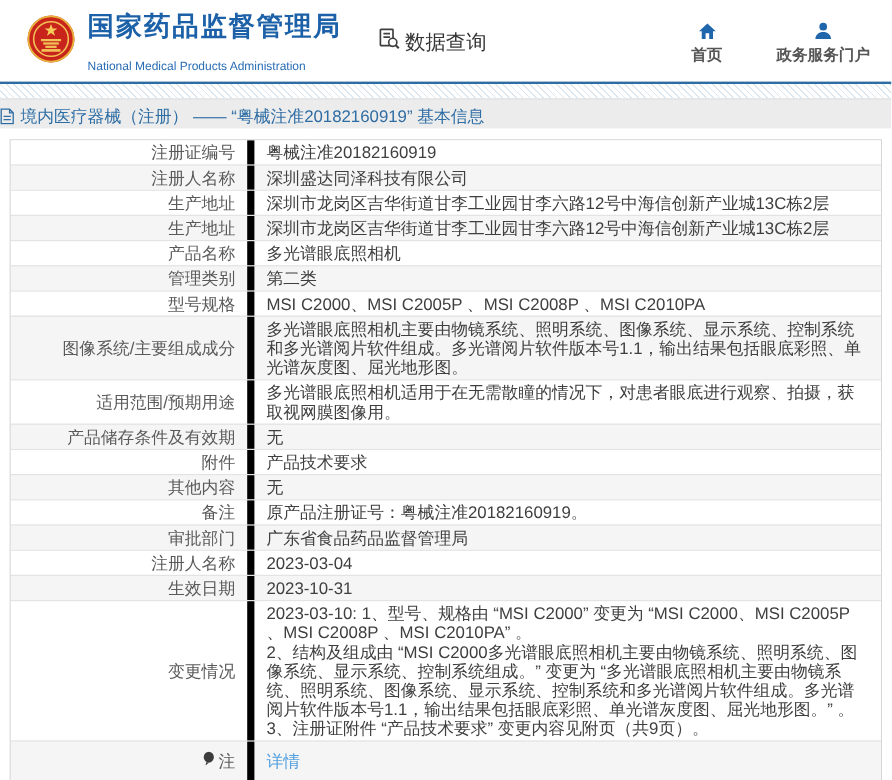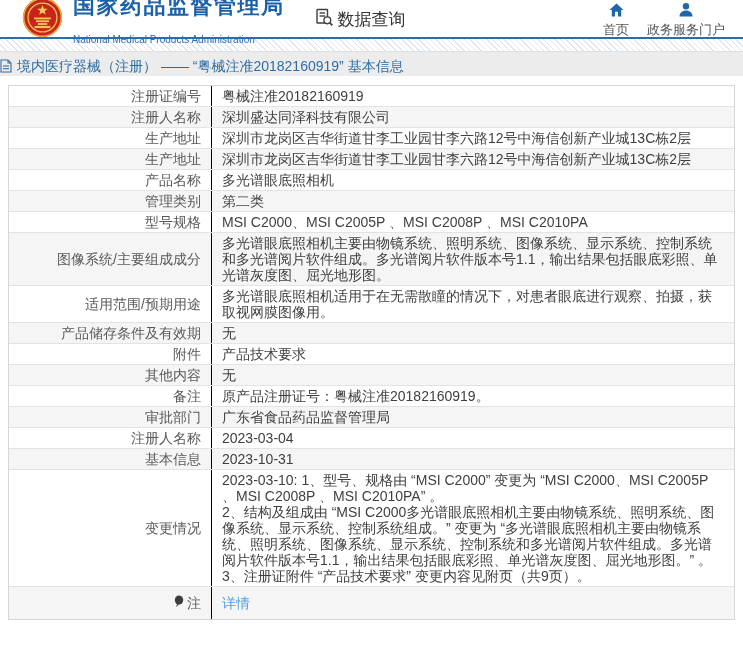--- a/index.html
+++ b/index.html
@@ -1,48 +1,48 @@
 <!DOCTYPE html>
 <html><head>
 <meta charset="utf-8">
 <style>
   * { margin:0; padding:0; box-sizing:border-box; }
   html,body { background:#fff; }
   body { width:743px; height:650px; font-family:"Liberation Sans","DejaVu Sans",sans-serif; }
   .page { position:relative; width:743px; height:650px; background:#fff; overflow:hidden; }
 
   
-  .site-header { height:37px; display:flex; align-items:center; padding:2px 18px 0 22px; background:#fff; }
+  .site-header { height:68px; display:flex; align-items:center; padding:2px 18px 0 22px; background:#fff; }
   .brand { display:flex; align-items:center; }
   .emblem { width:41px; height:41px; flex:0 0 auto; }
   .brand-text { margin-left:10px; }
   .brand-cn { font-size:22px; font-weight:bold; color:#1c61a8; letter-spacing:1.5px; line-height:24px; }
   .brand-en { font-size:10px; color:#2a6db5; margin-top:16px; }
   .nav-query { display:flex; align-items:center; margin-left:30px; font-size:17px; color:#333; cursor:pointer; }
   .nav-query svg { margin-right:4px; }
-  .header-right { margin-left:auto; display:flex; gap:18px; }
+  .header-right { margin-left:auto; display:flex; gap:45px;font-weight:bold; }
   .header-link { display:flex; flex-direction:column; align-items:center; font-size:13px; color:#555; cursor:pointer; text-decoration:none; }
   .header-link .hl-icon { height:18px; display:flex; align-items:flex-end; margin-bottom:3px; }
 
   
   .blue-line { height:2px; background:#2e6da4; }
   .stripe-band { height:12px; background:repeating-linear-gradient(45deg,#dde7f0 0,#dde7f0 1px,#ffffff 1px,#ffffff 4px); }
 
   
   .title-bar { height:25px; background:#ececec; display:flex; align-items:flex-end; font-size:14px; color:#2e6da4; border-top:1px solid #e0e0e0; }
   .title-bar svg { margin-right:5px; flex:0 0 auto; }
 
   
   .content { margin:9px 8px 0 8px; }
   .info-table { border:1px solid #d6d6d6; background:#fff; }
   .row { display:flex; border-top:1px solid #e3e3e3; background:#fff; }
   .row:first-child { border-top:none; }
   .row:nth-child(even) { background:#f5f5f5; }
   .cell { padding:2px 10px; font-size:14px; line-height:16px; display:flex; align-items:center; }
-  .cell.label { width:203px; flex:0 0 auto; justify-content:flex-end; text-align:right; color:#5a5a5a; border-right:1px solid #000000; }
+  .cell.label { width:203px; flex:0 0 auto; justify-content:flex-end; text-align:right; color:#5a5a5a; border-right:6px solid #000000; }
   .cell.value { flex:1; color:#3f3f3f; }
   .cell.value.preline { white-space:pre-line; }
   .note-row .cell { padding-top:8px; padding-bottom:8px; }
   .note-row .label svg { margin-right:3px; }
   .details-link { color:#54a0e0; text-decoration:none; cursor:pointer; }
 </style>
 </head>
 <body>
 
 <div class="page">
@@ -173,21 +173,21 @@
         </div>
       <div class="row">
           <div class="cell label">审批部门</div>
           <div class="cell value">广东省食品药品监督管理局</div>
         </div>
       <div class="row">
           <div class="cell label">注册人名称</div>
           <div class="cell value">2023-03-04</div>
         </div>
       <div class="row">
-          <div class="cell label">基本信息</div>
+          <div class="cell label">生效日期</div>
           <div class="cell value">2023-10-31</div>
         </div>
       <div class="row">
           <div class="cell label">变更情况</div>
           <div class="cell value value preline">2023-03-10: 1、型号、规格由 “MSI C2000” 变更为 “MSI C2000、MSI C2005P 、MSI C2008P 、MSI C2010PA” 。
 2、结构及组成由 “MSI C2000多光谱眼底照相机主要由物镜系统、照明系统、图像系统、显示系统、控制系统组成。” 变更为 “多光谱眼底照相机主要由物镜系统、照明系统、图像系统、显示系统、控制系统和多光谱阅片软件组成。多光谱阅片软件版本号1.1，输出结果包括眼底彩照、单光谱灰度图、屈光地形图。” 。
 3、注册证附件 “产品技术要求” 变更内容见附页（共9页）。</div>
         </div>
 
       <div class="row note-row">

